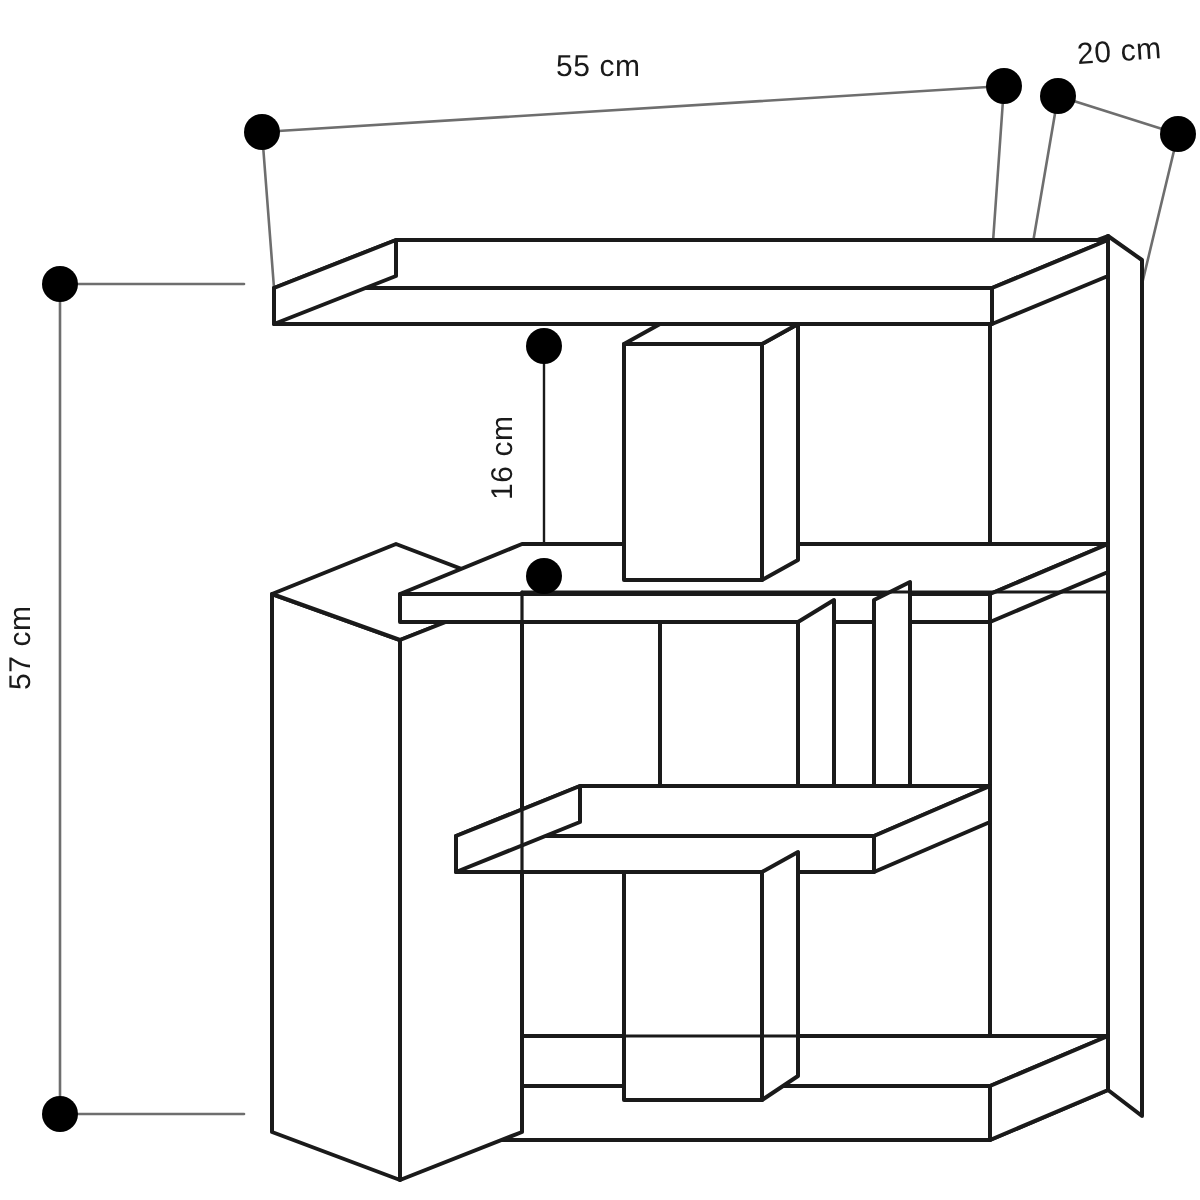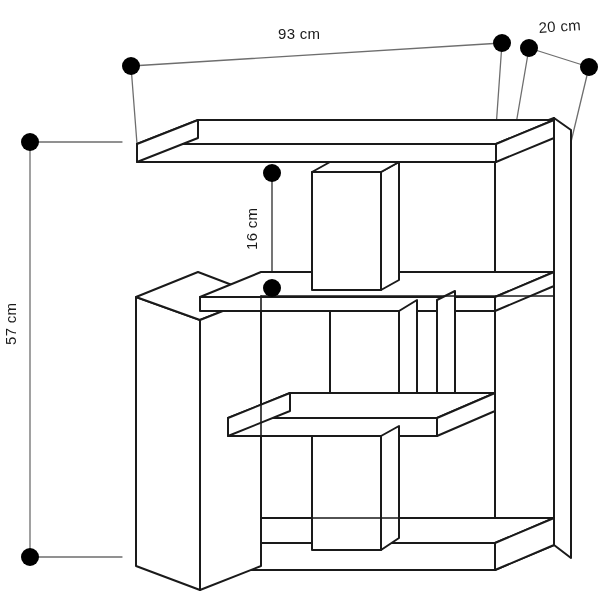--- a/index.html
+++ b/index.html
@@ -140,21 +140,21 @@
       <circle cx="502" cy="43" r="9"></circle>
       <circle cx="529" cy="48" r="9"></circle>
       <circle cx="589" cy="67" r="9"></circle>
       <circle cx="30" cy="142" r="9"></circle>
       <circle cx="30" cy="557" r="9"></circle>
       <circle cx="272" cy="173" r="9"></circle>
       <circle cx="272" cy="288" r="9"></circle>
     </g>
   </svg>
 
-  <div class="dim-label" id="label-width">93 cm</div>
+  <div class="dim-label" id="label-width">55 cm</div>
 
   <div class="dim-label" id="label-depth">20 cm</div>
 
   <div class="dim-label" id="label-height">57 cm</div>
 
   <div class="dim-label" id="label-gap">16 cm</div>
 
 </div>
 
 </body></html>

